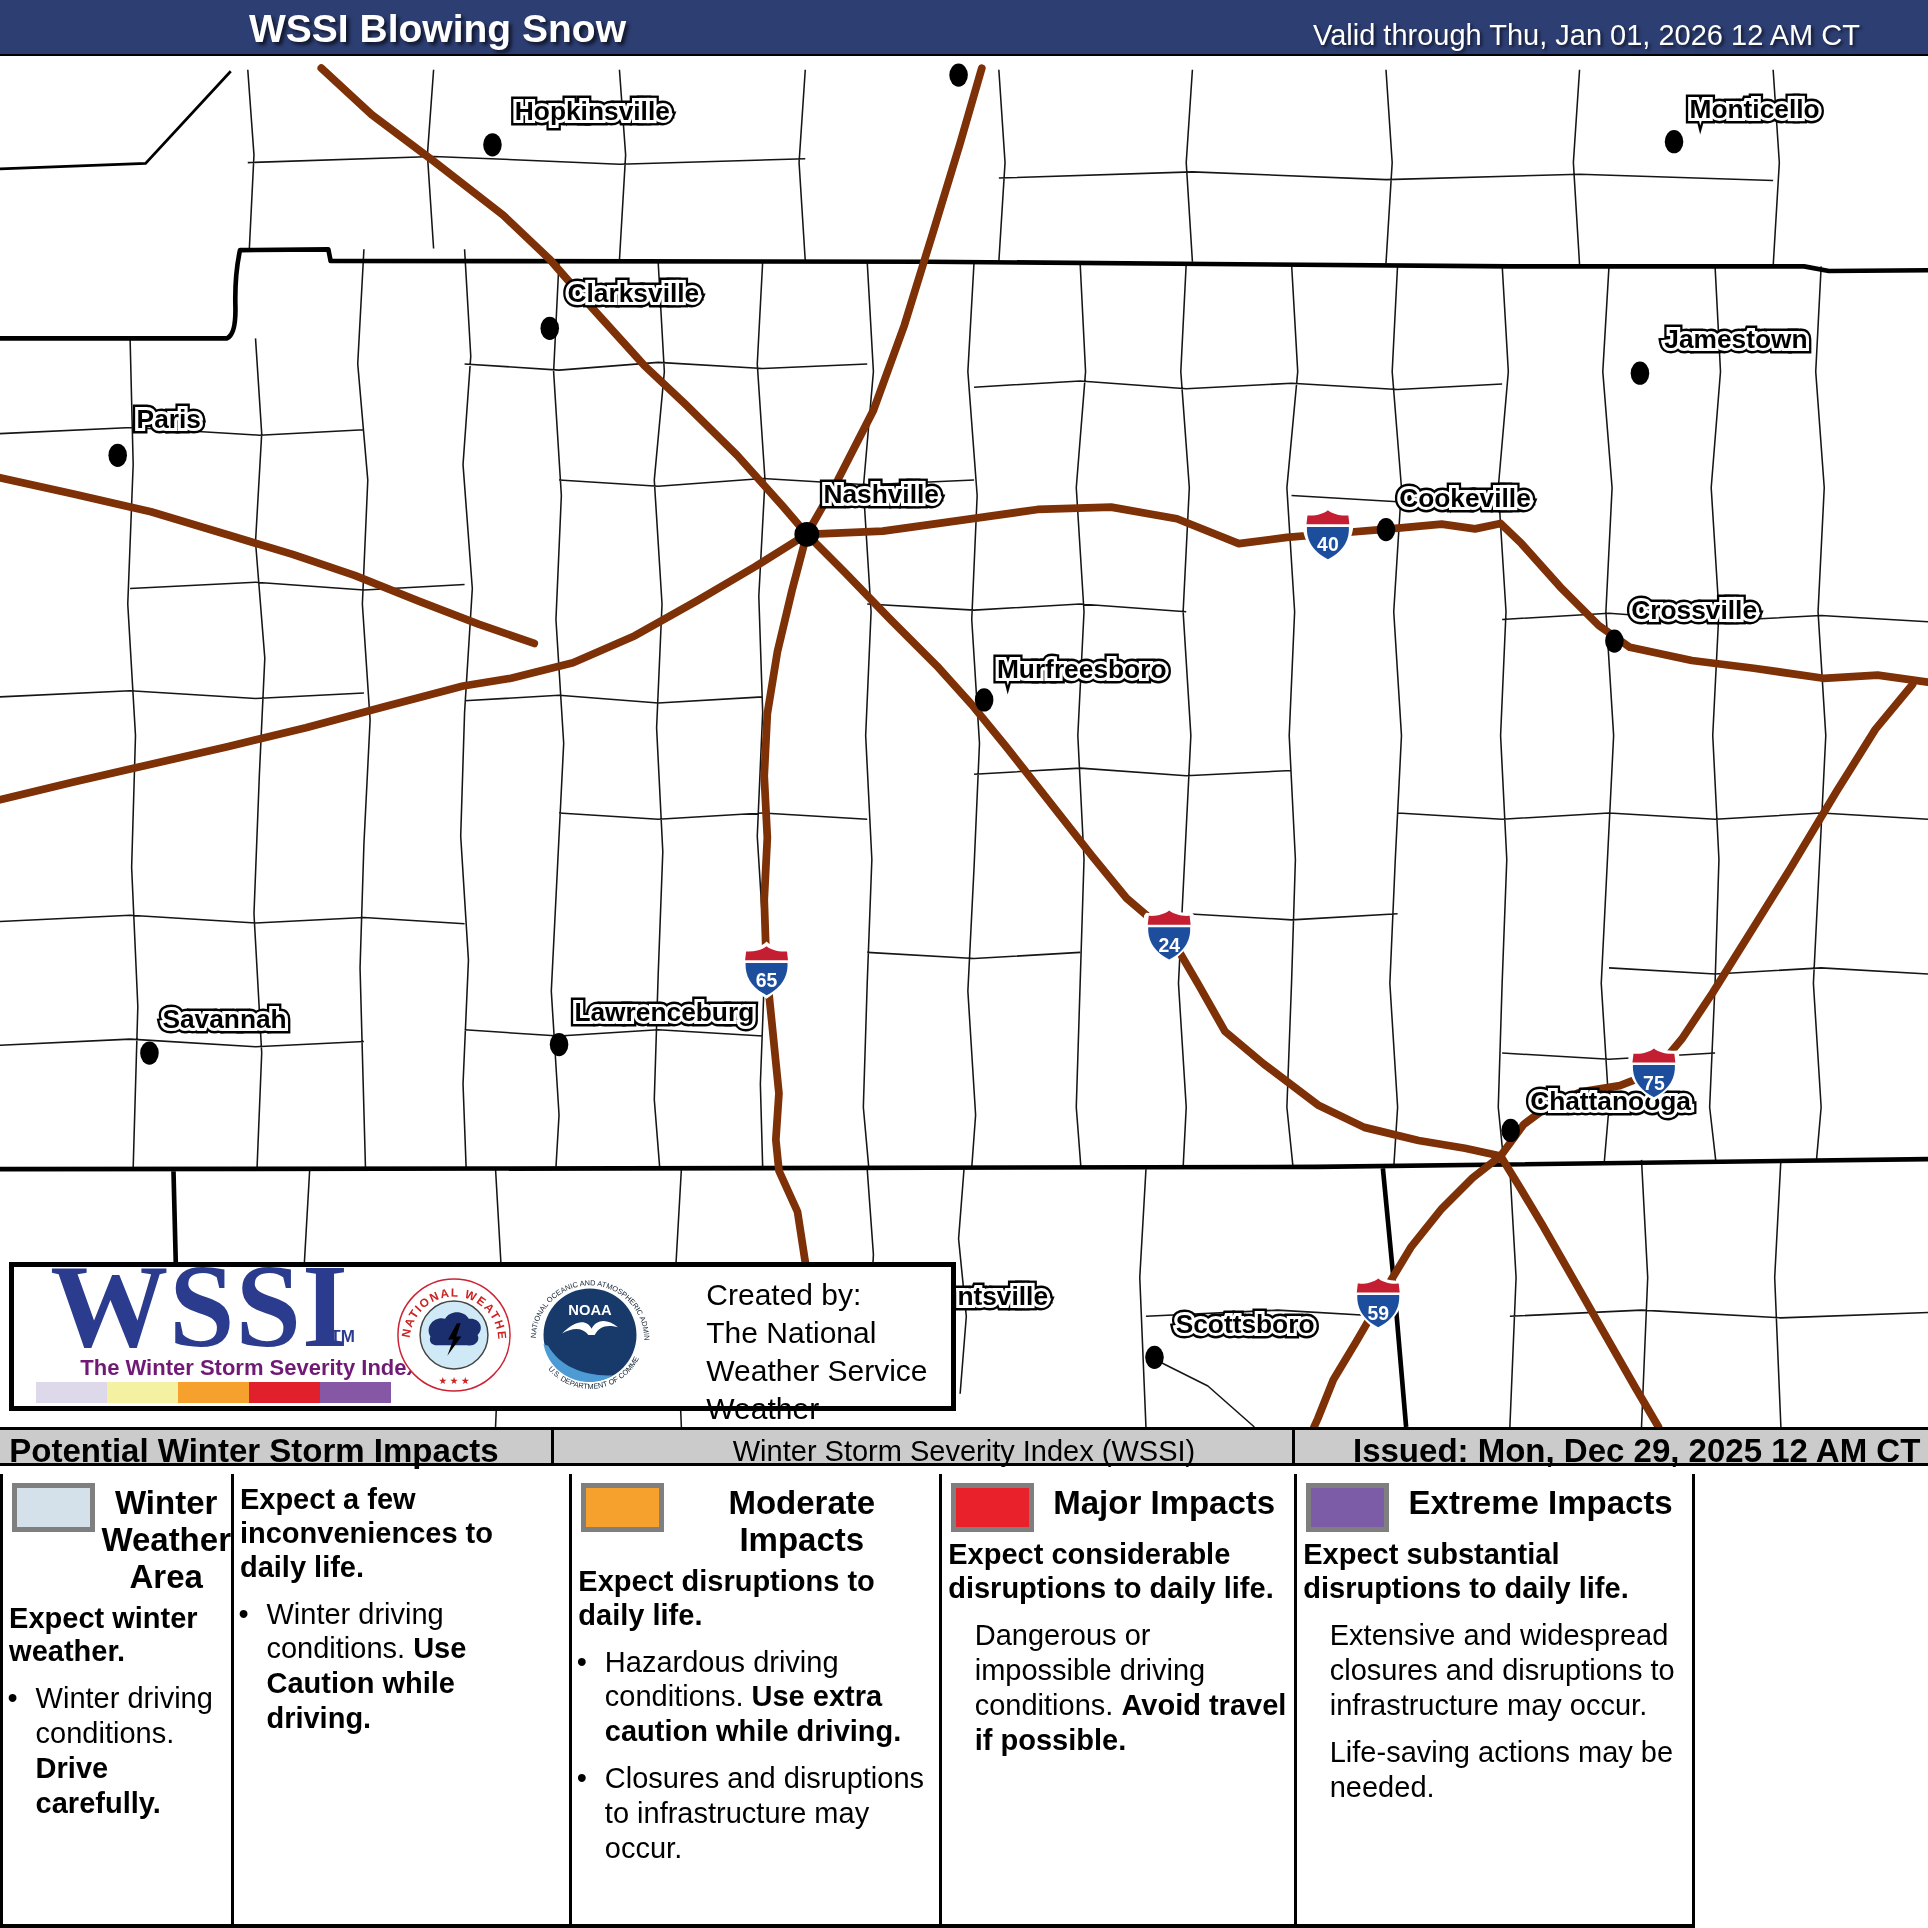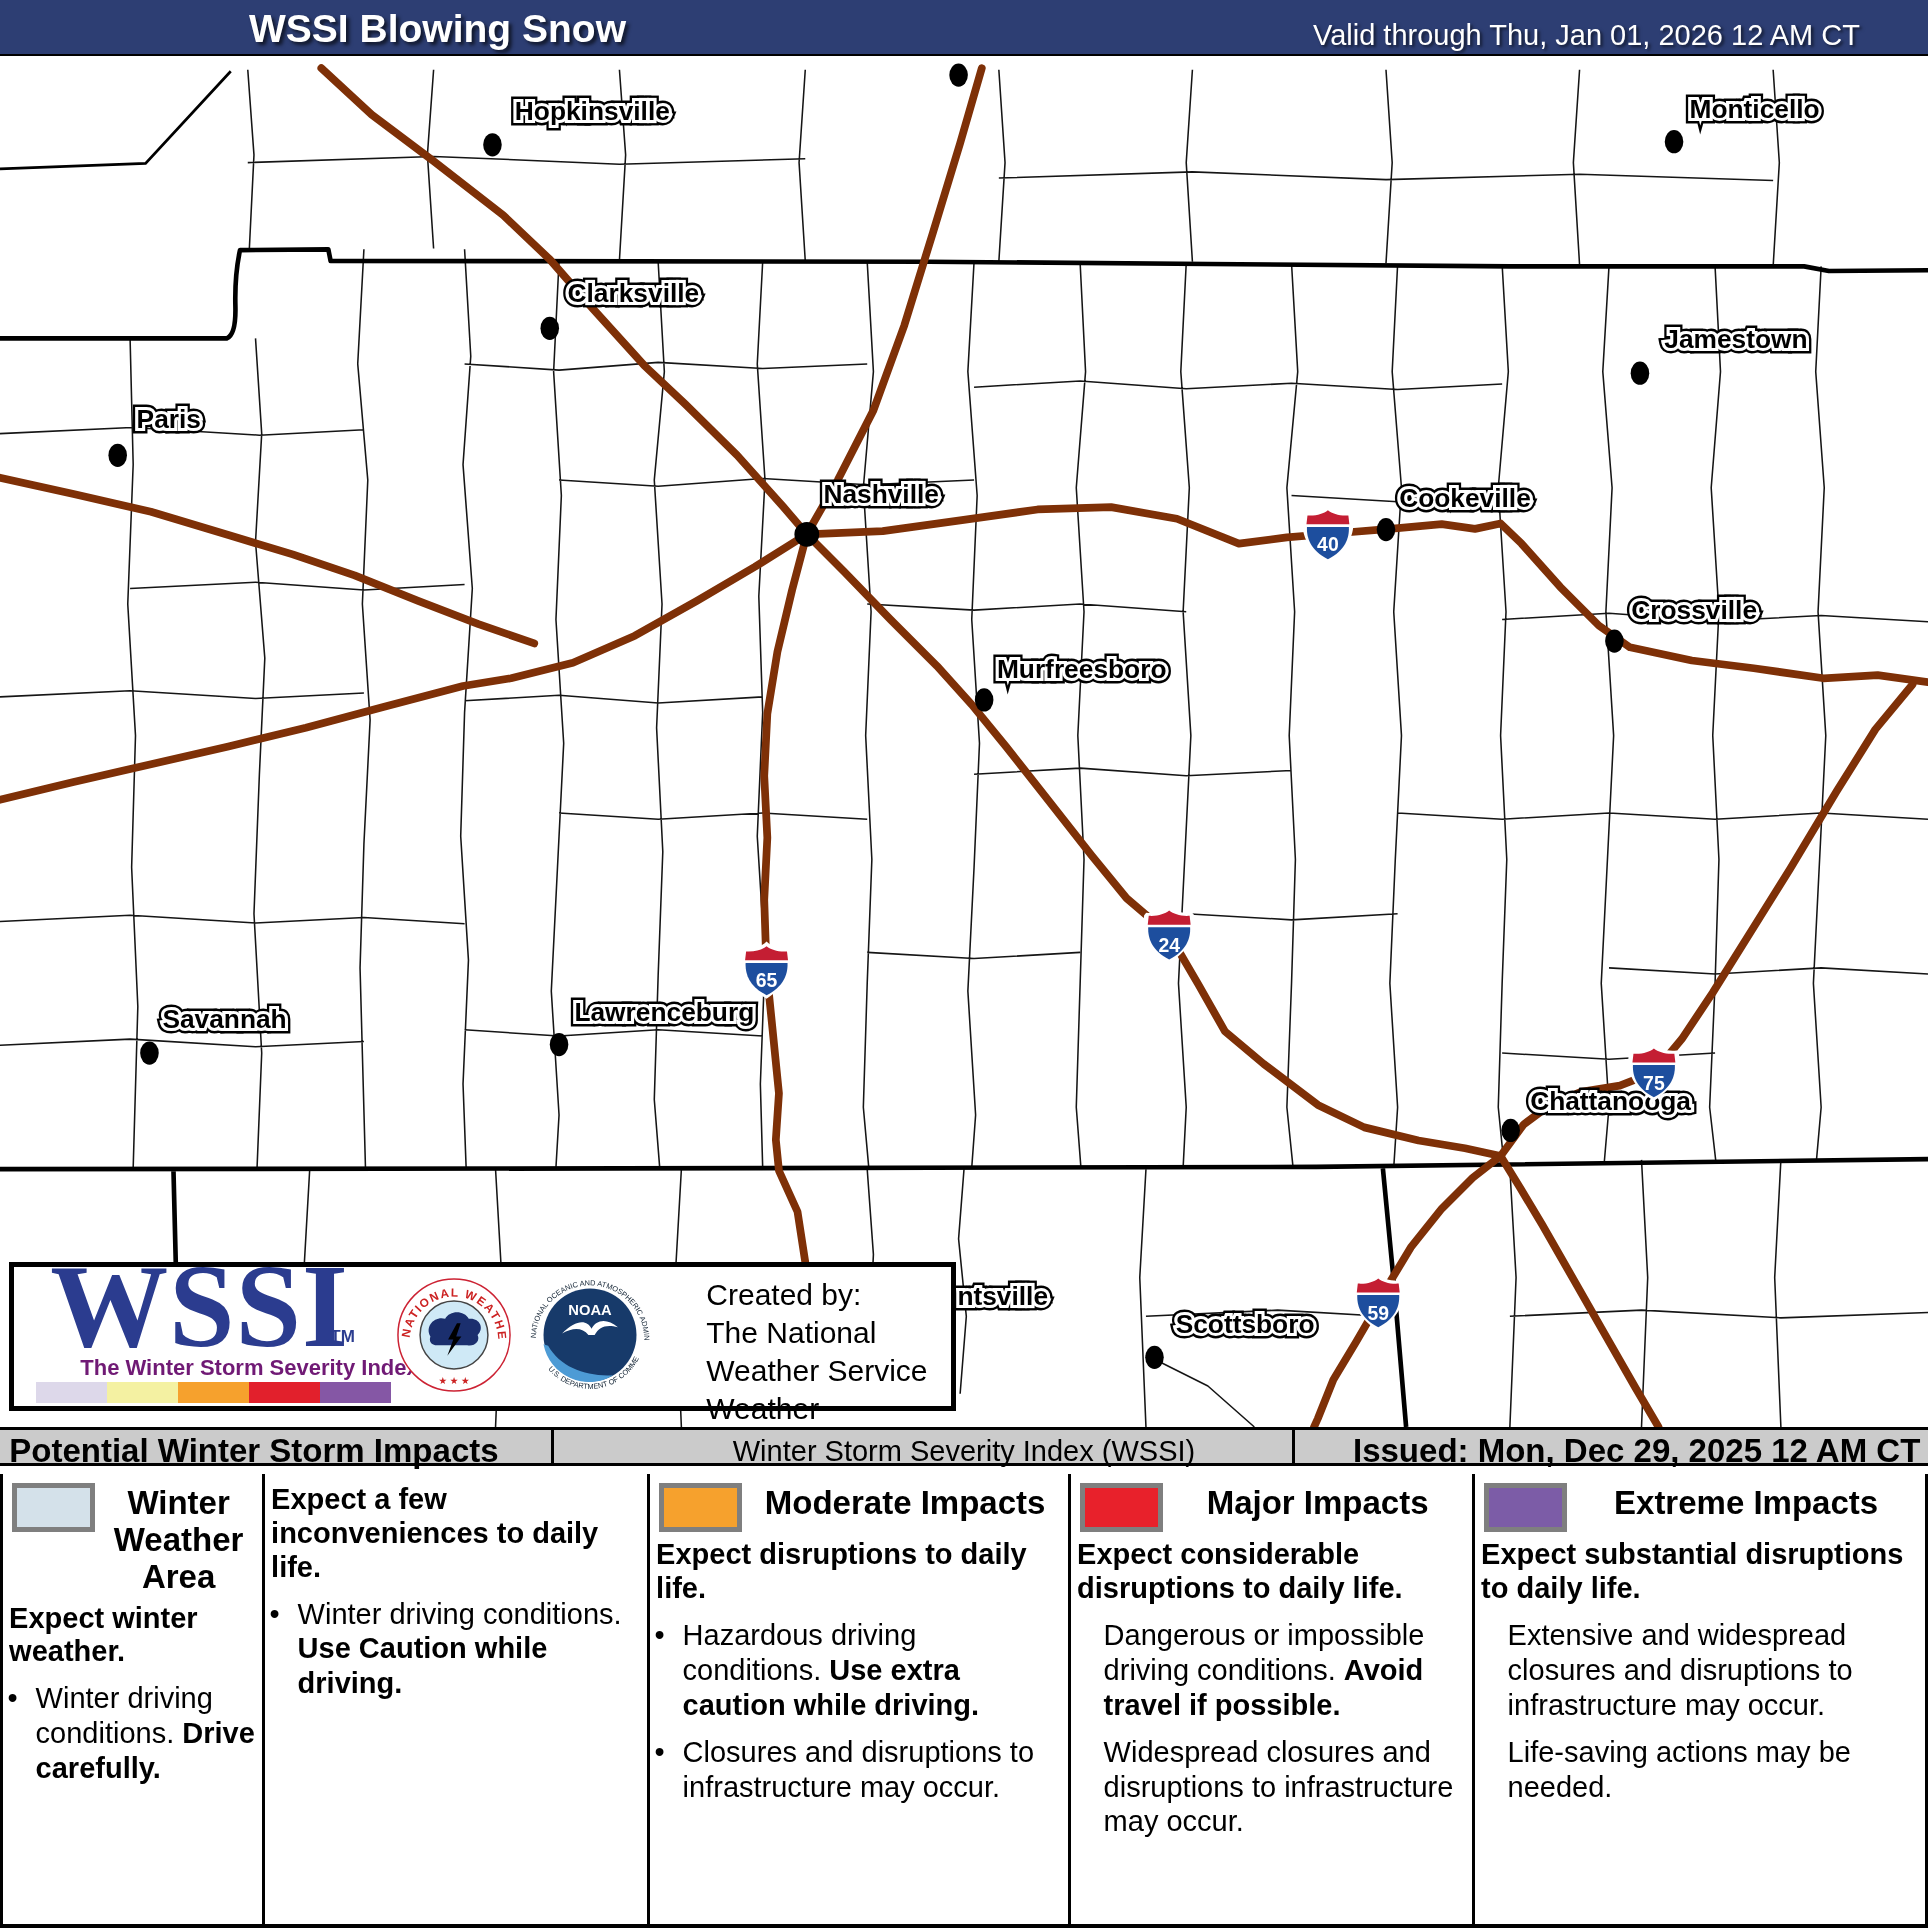--- a/index.html
+++ b/index.html
@@ -35,21 +35,21 @@
   .noaa-logo{position:absolute;left:514px;top:6.2px;}
   .created{position:absolute;left:692px;top:9.3px;font-size:30px;line-height:38px;}
   
   #issue-bar{position:absolute;left:0;top:1427px;width:1928px;height:39px;background:#CBCBCB;
              border-top:3.1px solid #000;border-bottom:3.9px solid #000;box-sizing:border-box;}
   .ib-left{position:absolute;left:9.3px;top:1.5px;font-size:33px;font-weight:bold;white-space:nowrap;}
   .ib-center{position:absolute;left:50%;transform:translateX(-50%);top:4.6px;font-size:29px;white-space:nowrap;}
   .ib-right{position:absolute;right:7.7px;top:1.5px;font-size:33px;font-weight:bold;white-space:nowrap;}
   .ib-div{position:absolute;top:0;bottom:0;width:3.1px;background:#000;}
   
-  #legend{position:absolute;left:0;top:1474px;width:1928px;height:454px;background:#fff;display:flex;
+  #legend{position:absolute;left:0;top:1474px;width:1695px;height:454px;background:#fff;display:flex;
           border-left:3.9px solid #000;border-bottom:4.6px solid #000;box-sizing:border-box;}
   .legend-col{border-right:3.1px solid #000;box-sizing:border-box;padding:3.1px 6.2px 3.1px 4.6px;overflow:hidden;}
   .legend-col:nth-child(1){width:262px;}
   .legend-col:nth-child(2){width:385px;}
   .legend-col:nth-child(3){width:421px;}
   .legend-col:nth-child(4){width:404px;}
   .legend-col:nth-child(5){width:453px;}
   .legend-head{display:flex;align-items:flex-start;}
   .swatch{width:73px;height:39px;border:5.4px solid #7F7F7F;margin:6.2px 6.2px 0 4.6px;flex:none;}
   .legend-title{font-weight:bold;font-size:33px;line-height:1.12;flex:1;text-align:center;margin-top:7.7px;}
@@ -332,24 +332,20 @@
       <div class="legend-head">
         <span class="swatch" style="background: rgb(232, 33, 43);"></span>
         <span class="legend-title">Major Impacts</span>
       </div>
       <div class="legend-lead">Expect considerable disruptions to daily life.</div>
       <div class="legend-items">
           <div class="legend-item no-bullet">
             <span class="b">•</span>
             <span class="t">Dangerous or impossible driving conditions. <b>Avoid travel if possible.</b></span>
           </div>
-          <div class="legend-item no-bullet">
-            <span class="b">•</span>
-            <span class="t">Widespread closures and disruptions to infrastructure may occur.</span>
-          </div>
         </div>
     </div>
 
     <div class="legend-col">
       <div class="legend-head">
         <span class="swatch" style="background: rgb(124, 92, 167);"></span>
         <span class="legend-title">Extreme Impacts</span>
       </div>
       <div class="legend-lead">Expect substantial disruptions to daily life.</div>
       <div class="legend-items">

